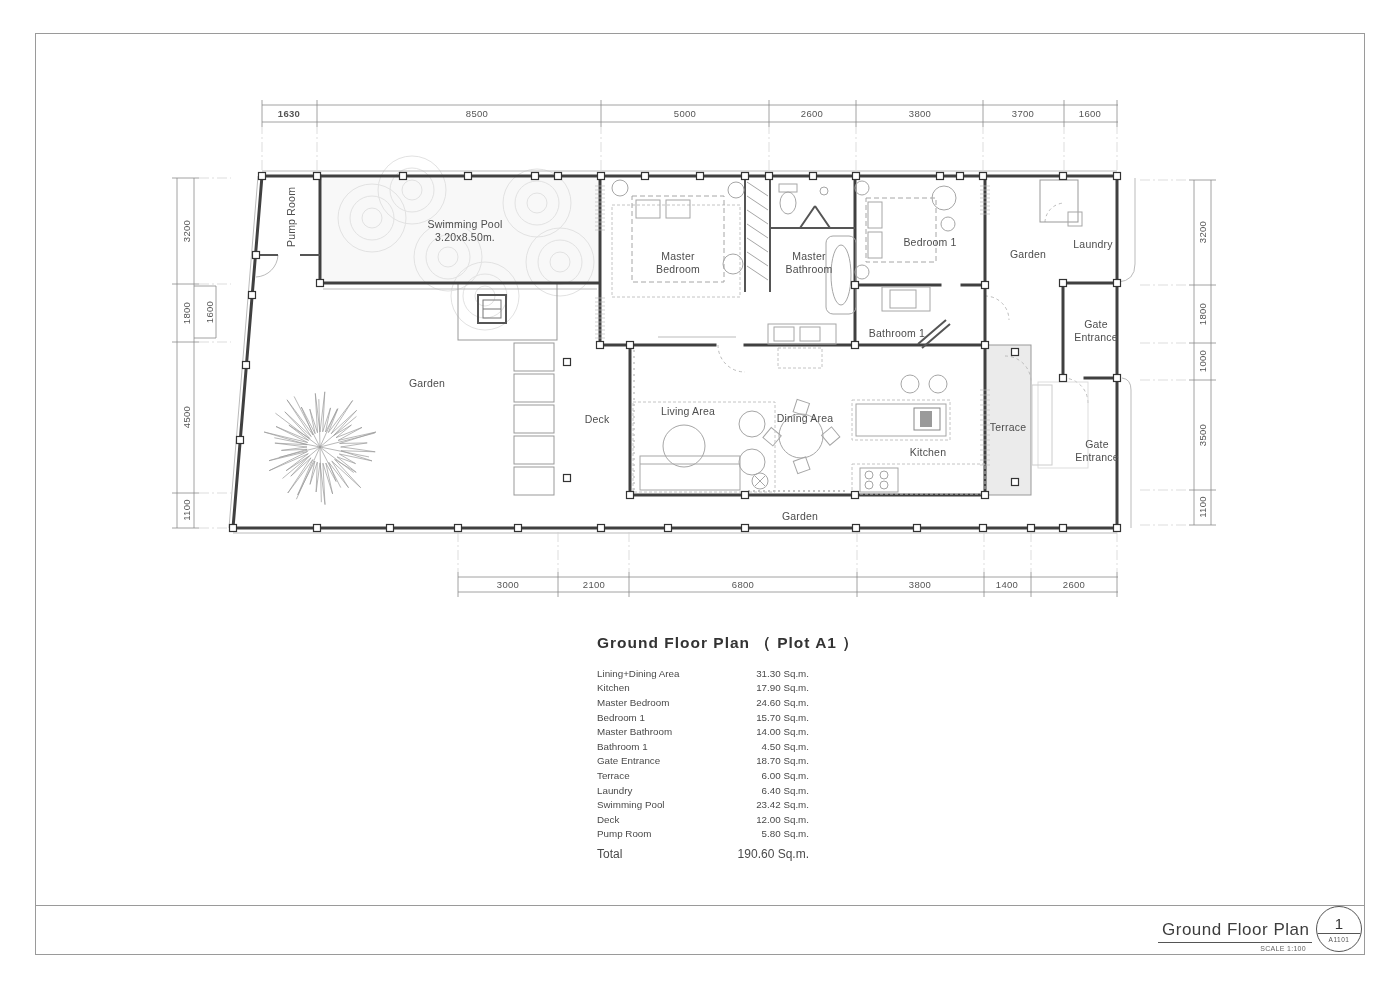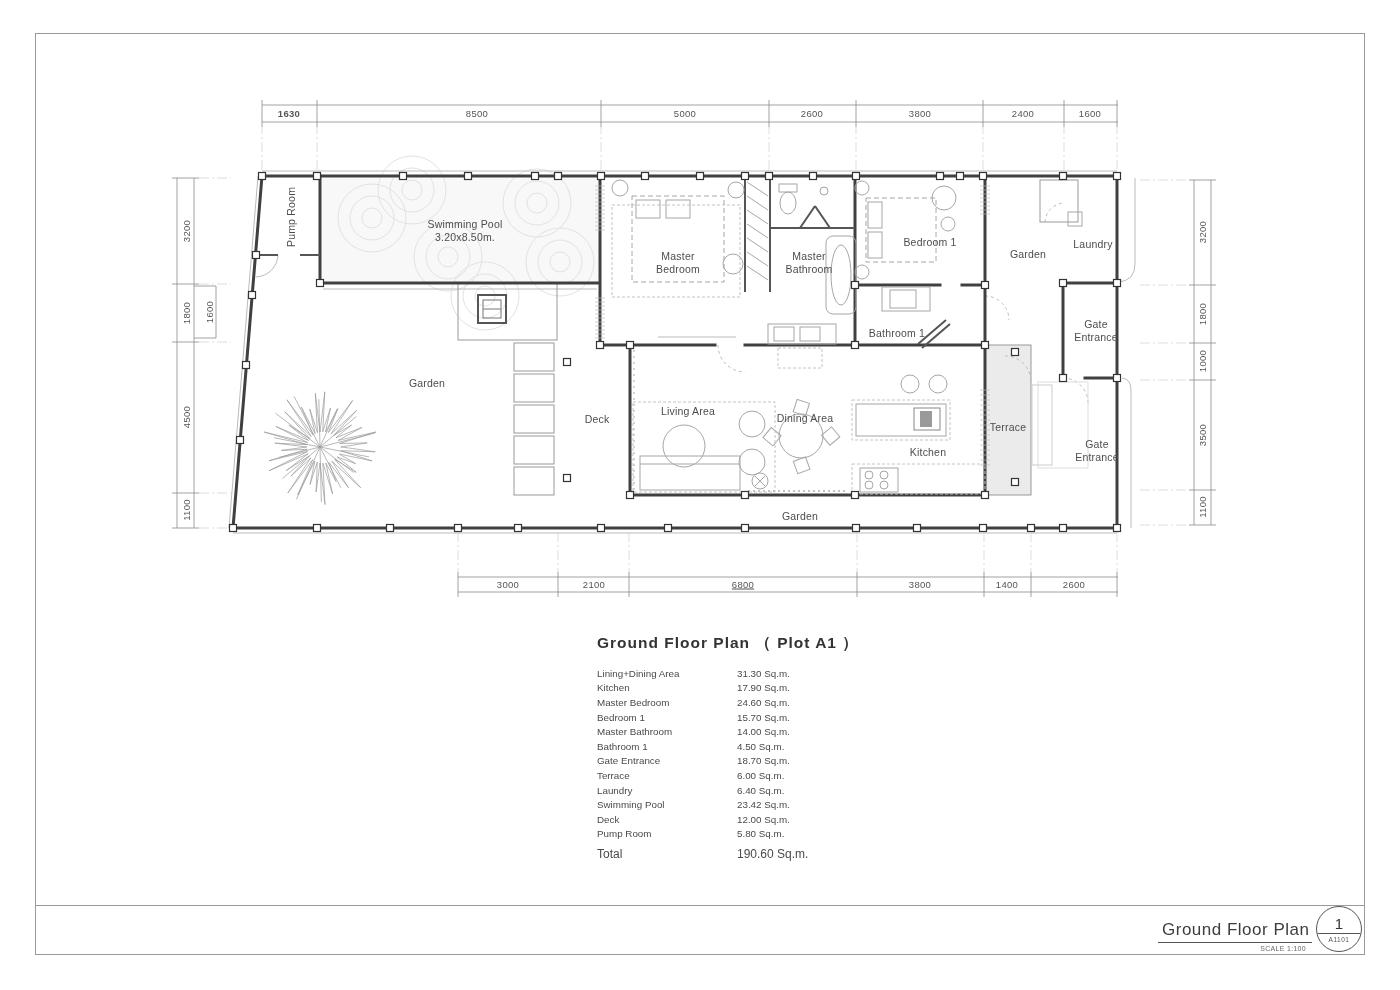--- a/index.html
+++ b/index.html
@@ -14,21 +14,21 @@
   .rlabel.vert{transform:translate(-50%,-50%) rotate(-90deg);}
   
   .dim{position:absolute;transform:translate(-50%,-50%);font-size:9.5px;color:#555;letter-spacing:.3px;}
   .dim.vert{transform:translate(-50%,-50%) rotate(-90deg);}
   
   .atable{position:absolute;left:597px;top:633px;width:212px;}
   .atitle{font-size:15.5px;font-weight:600;color:#333;letter-spacing:1px;white-space:nowrap;}
   .arows{margin-top:12px;}
   .ar{display:flex;justify-content:space-between;align-items:center;height:14.6px;}
   .an{font-size:9.8px;color:#4a4a4a;}
-  .av{font-size:9.8px;color:#4a4a4a;min-width:72px;}
+  .av{font-size:9.8px;color:#4a4a4a;text-align:right;min-width:72px;}
   .art{display:flex;justify-content:space-between;align-items:center;height:20px;margin-top:3px;}
   .art .an{font-size:12px;}
   .art .av{font-size:12px;}
   
   .tblock{position:absolute;left:1158px;top:906px;display:flex;align-items:flex-end;}
   .tb-left{display:flex;flex-direction:column;align-items:flex-end;}
   .tb-title{font-size:17px;color:#3d3d3d;letter-spacing:.5px;border-bottom:1.2px solid #555;
             padding:0 10px 2px 4px;width:140px;text-align:center;white-space:nowrap;}
   .tb-scale{font-size:7px;color:#666;margin-top:2px;padding-right:6px;letter-spacing:.3px;}
   .tb-circle{width:44px;height:44px;border:1.2px solid #555;border-radius:50%;margin-left:4px;
@@ -416,26 +416,26 @@
   <div class="rlabel" style="left:805px;top:418px;">Dining Area</div>
   <div class="rlabel" style="left:928px;top:452px;">Kitchen</div>
   <div class="rlabel" style="left:1008px;top:427px;">Terrace</div>
   <div class="rlabel" style="left:800px;top:516px;">Garden</div>
 
   <div class="dim" style="left:289px;top:113px;font-weight:bold;">1630</div>
   <div class="dim" style="left:459px;top:113px;padding-left:36px;">8500</div>
   <div class="dim" style="left:685px;top:113px;">5000</div>
   <div class="dim" style="left:812px;top:113px;">2600</div>
   <div class="dim" style="left:920px;top:113px;">3800</div>
-  <div class="dim" style="left:1023px;top:113px;">2400</div>
+  <div class="dim" style="left:1023px;top:113px;">3700</div>
   <div class="dim" style="left:1090px;top:113px;">1600</div>
 
   <div class="dim" style="left:508px;top:584px;">3000</div>
   <div class="dim" style="left:594px;top:584px;">2100</div>
-  <div class="dim" style="left:743px;top:584px;text-decoration:underline;">6800</div>
+  <div class="dim" style="left:743px;top:584px;">6800</div>
   <div class="dim" style="left:920px;top:584px;">3800</div>
   <div class="dim" style="left:1007px;top:584px;">1400</div>
   <div class="dim" style="left:1074px;top:584px;">2600</div>
 
   <div class="dim vert" style="left:186px;top:231px;">3200</div>
   <div class="dim vert" style="left:186px;top:313px;">1800</div>
   <div class="dim vert" style="left:209px;top:312px;">1600</div>
   <div class="dim vert" style="left:186px;top:417px;">4500</div>
   <div class="dim vert" style="left:186px;top:510px;">1100</div>
 

